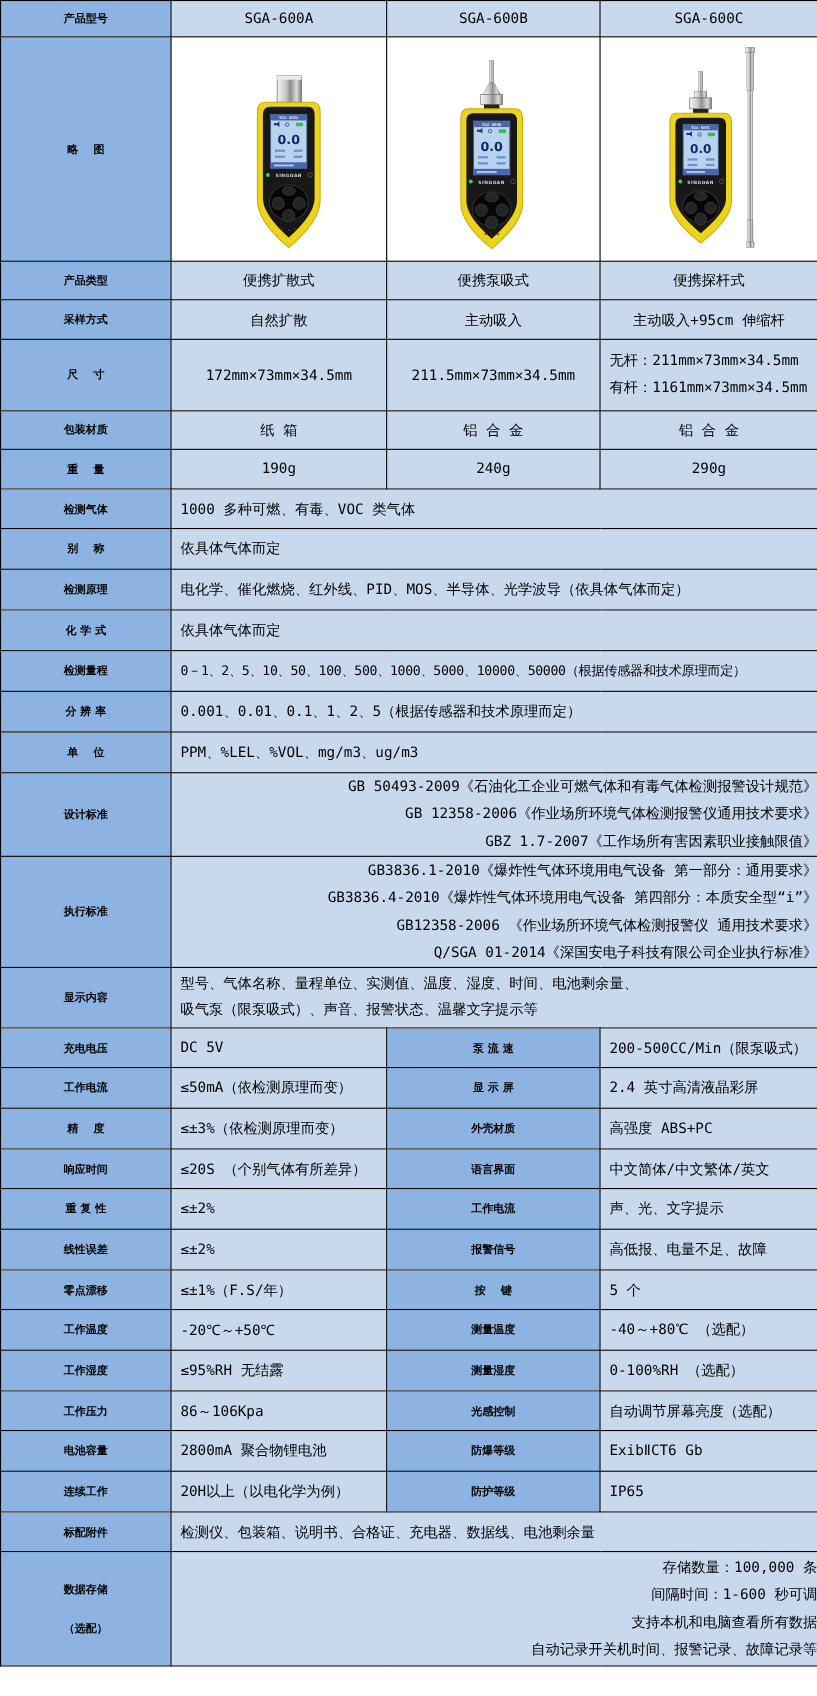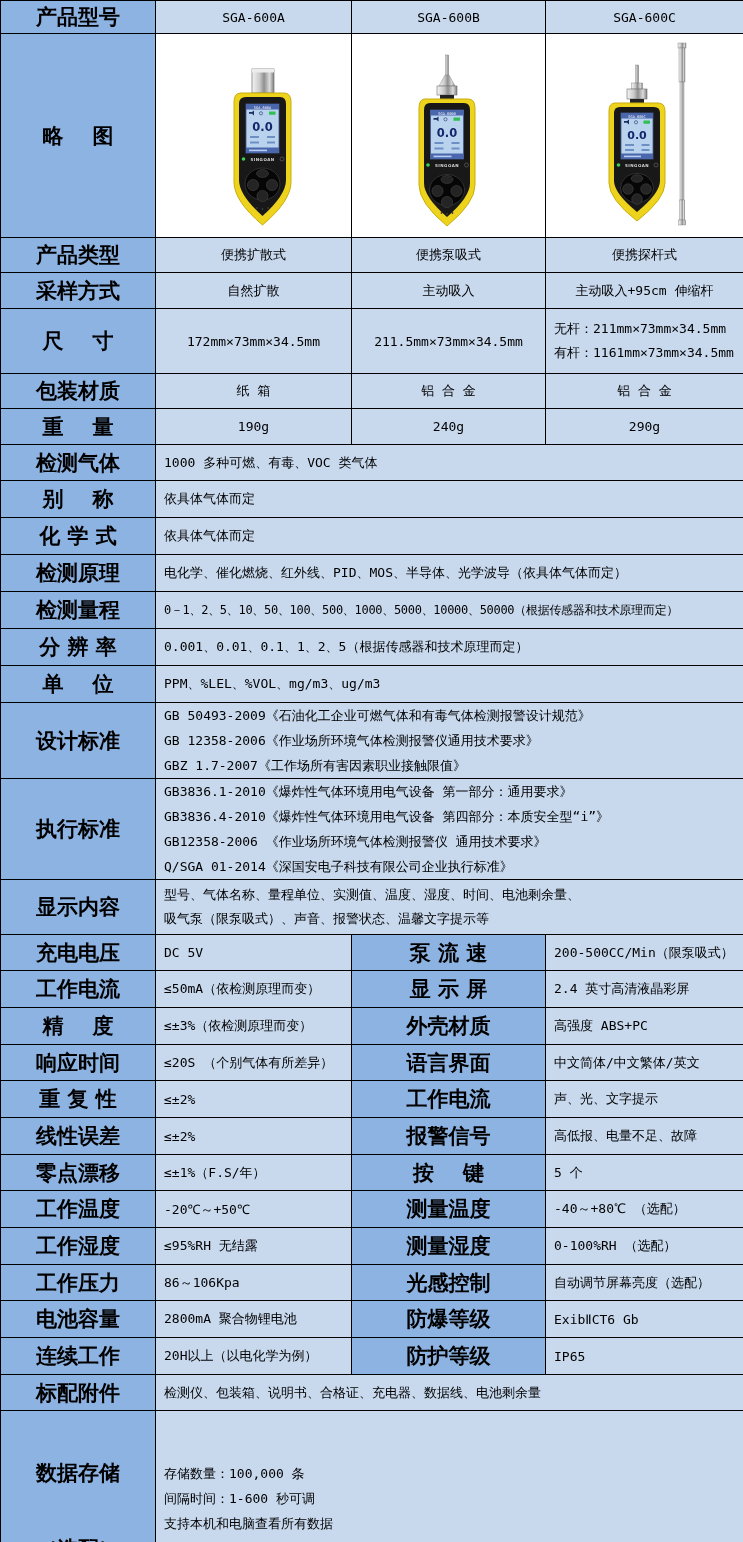--- a/index.html
+++ b/index.html
@@ -1,26 +1,26 @@
 <!DOCTYPE html>
 <html><head>
 <meta charset="utf-8">
 <style>
   html,body{margin:0;padding:0;background:#fff;}
   .sheet{width:743px;height:1542px;background:#fff;overflow:hidden;}
   table{border-collapse:collapse;table-layout:fixed;width:743px;}
   td{border:1px solid #000;overflow:hidden;padding:0;vertical-align:middle;color:#000;}
   .L{background:#8db3e2;font-family:"DejaVu Sans",sans-serif;font-weight:bold;
-     font-size:21px;text-align:center;white-space:pre;}
+     font-size:10px;text-align:center;white-space:pre;}
   .V{background:#c8d9ee;font-family:"DejaVu Sans Mono",monospace;font-size:13px;}
   .V.c{text-align:center;}
   .V.l{padding-left:8px;padding-right:0;}
   .fz12{font-size:12px;letter-spacing:-0.3px;}
   .white{background:#ffffff;text-align:center;}
-  .line{line-height:25px;text-align:left;}
+  .line{line-height:25px;text-align:right;}
   .line2{line-height:24px;text-align:left;}
   svg{display:block;margin:0 auto;}
 </style>
 </head>
 <body>
 
 <div class="sheet">
 <table>
 <colgroup>
         <col style="width:155px">
@@ -206,26 +206,26 @@
 
 <tr style="height:36px">
   <td class="L">检测气体</td>
   <td class="V l" colspan="3">1000 多种可燃、有毒、VOC 类气体</td>
 </tr>
 <tr style="height:37px">
   <td class="L">别    称</td>
   <td class="V l" colspan="3">依具体气体而定</td>
 </tr>
 <tr style="height:37px">
+  <td class="L">检测原理</td>
+  <td class="V l" colspan="3">电化学、催化燃烧、红外线、PID、MOS、半导体、光学波导（依具体气体而定）</td>
+</tr>
+<tr style="height:37px">
   <td class="L">化 学 式</td>
   <td class="V l" colspan="3">依具体气体而定</td>
-</tr>
-<tr style="height:37px">
-  <td class="L">检测原理</td>
-  <td class="V l" colspan="3">电化学、催化燃烧、红外线、PID、MOS、半导体、光学波导（依具体气体而定）</td>
 </tr>
 <tr style="height:37px">
   <td class="L">检测量程</td>
   <td class="V l fz12" colspan="3">0－1、2、5、10、50、100、500、1000、5000、10000、50000（根据传感器和技术原理而定）</td>
 </tr>
 <tr style="height:37px">
   <td class="L">分 辨 率</td>
   <td class="V l" colspan="3">0.001、0.01、0.1、1、2、5（根据传感器和技术原理而定）</td>
 </tr>
 <tr style="height:37px">

